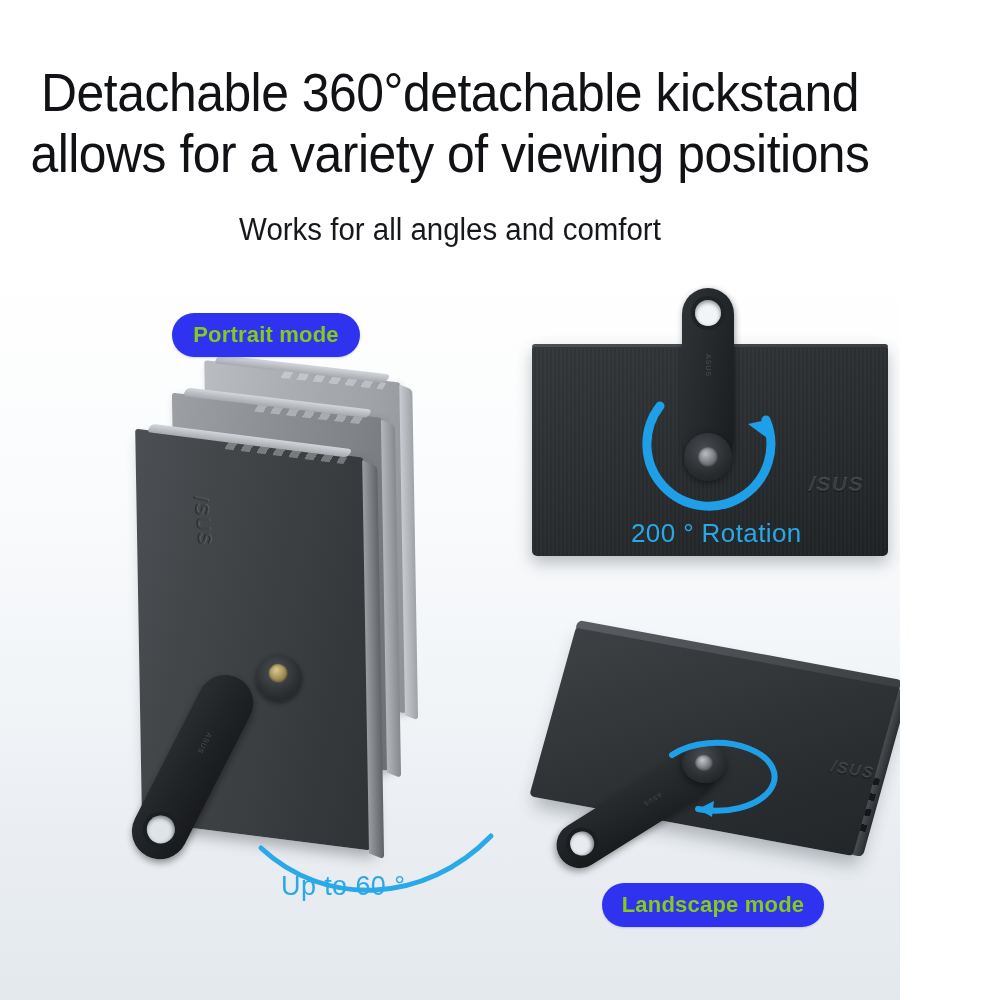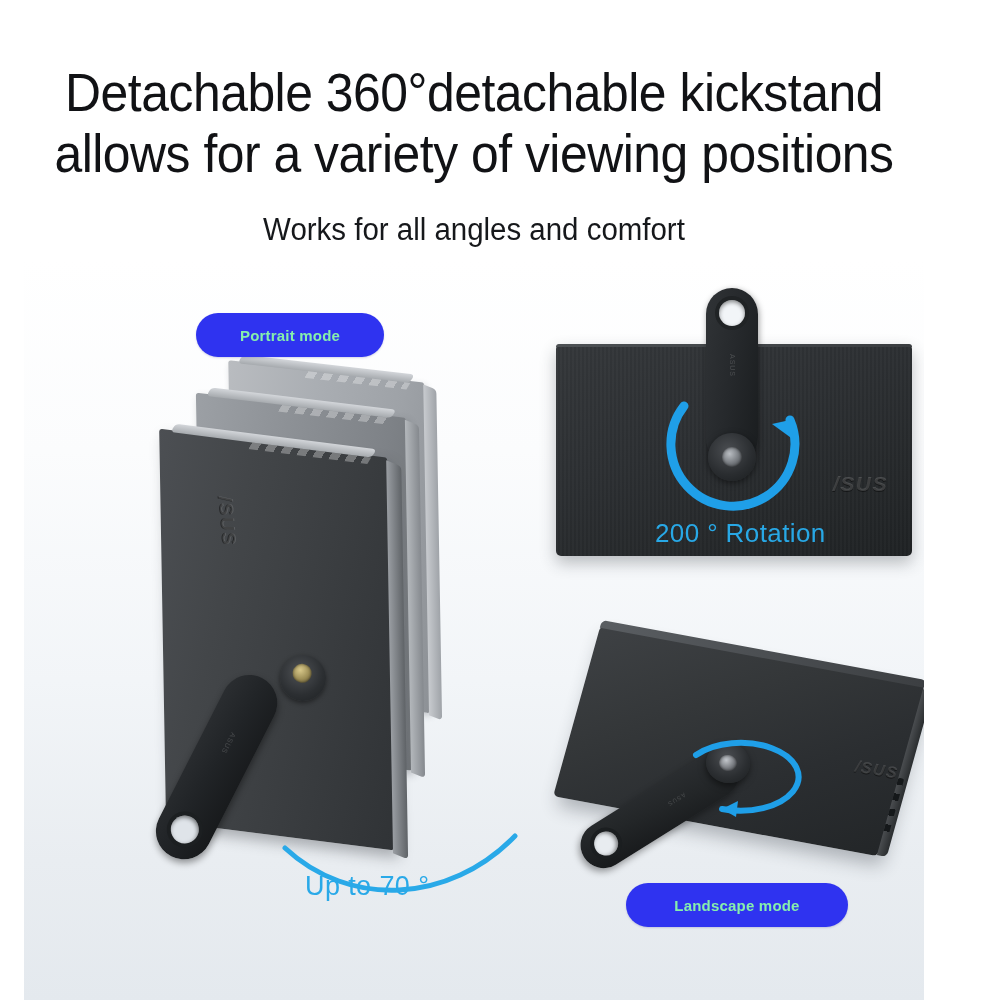--- a/index.html
+++ b/index.html
@@ -5,21 +5,20 @@
   html,body{margin:0;padding:0;}
   body{
     width:1000px;height:1000px;overflow:hidden;
     font-family:"Liberation Sans","DejaVu Sans",sans-serif;
     background:#ffffff;
   }
   #stage{
     position:relative;width:900px;height:1000px;
     background:linear-gradient(180deg,#ffffff 0%,#ffffff 26%,#fbfcfd 45%,#f2f5f8 68%,#e9edf1 86%,#e4e9ee 100%);
     overflow:hidden;
-    margin-left:24px;
   }
 
   
   .headline{
     position:absolute;left:0;right:0;top:62px;
     text-align:center;color:#111215;
     font-size:53px;line-height:61px;font-weight:400;
     letter-spacing:-0.5px;
     transform:scaleX(0.94);
   }
@@ -28,23 +27,23 @@
     position:absolute;left:0;right:0;top:211px;
     text-align:center;color:#16181b;
     font-size:31px;line-height:38px;font-weight:400;
     transform:scaleX(0.95);
   }
 
   
   .pill{
     position:absolute;
     background:#2f33f0;
-    color:#86efac;
+    color:#84cc16;
     border-radius:26px;
-    font-size:15px;
+    font-size:22px;
     font-weight:700;
     letter-spacing:0.2px;
     display:flex;align-items:center;justify-content:center;
     height:44px;
     box-shadow:0 1px 2px rgba(30,30,140,.18);
     white-space:nowrap;
     text-align:right;
   }
   #pill-portrait{left:172px;top:313px;width:188px;}
   #pill-wall{left:549px;top:580px;width:329px;}
@@ -300,21 +299,21 @@
       <div class="screw"></div>
     </div>
 
     <svg id="arc70" viewBox="0 0 260 90">
       <path d="M6 18 C 70 78, 170 74, 236 6" fill="none" stroke="#29a9e8" stroke-width="5" stroke-linecap="round"></path>
     </svg>
   </div>
 
   <div class="pill" id="pill-portrait">Portrait mode</div>
 
-  <div class="cyan-label" id="label-70">Up to 70 °</div>
+  <div class="cyan-label" id="label-70">Up to 60 °</div>
 
   <div id="wall-group">
 
     <div id="wall-panel">
       <div class="wp-top"></div>
       <div class="asus-emboss" id="wall-logo">/SUS</div>
     </div>
 
     <svg id="arc360" viewBox="0 0 180 160">
       <path d="M40 26 A 62 62 0 1 0 146 40" fill="none" stroke="#1f9fe8" stroke-width="9" stroke-linecap="round"></path>

